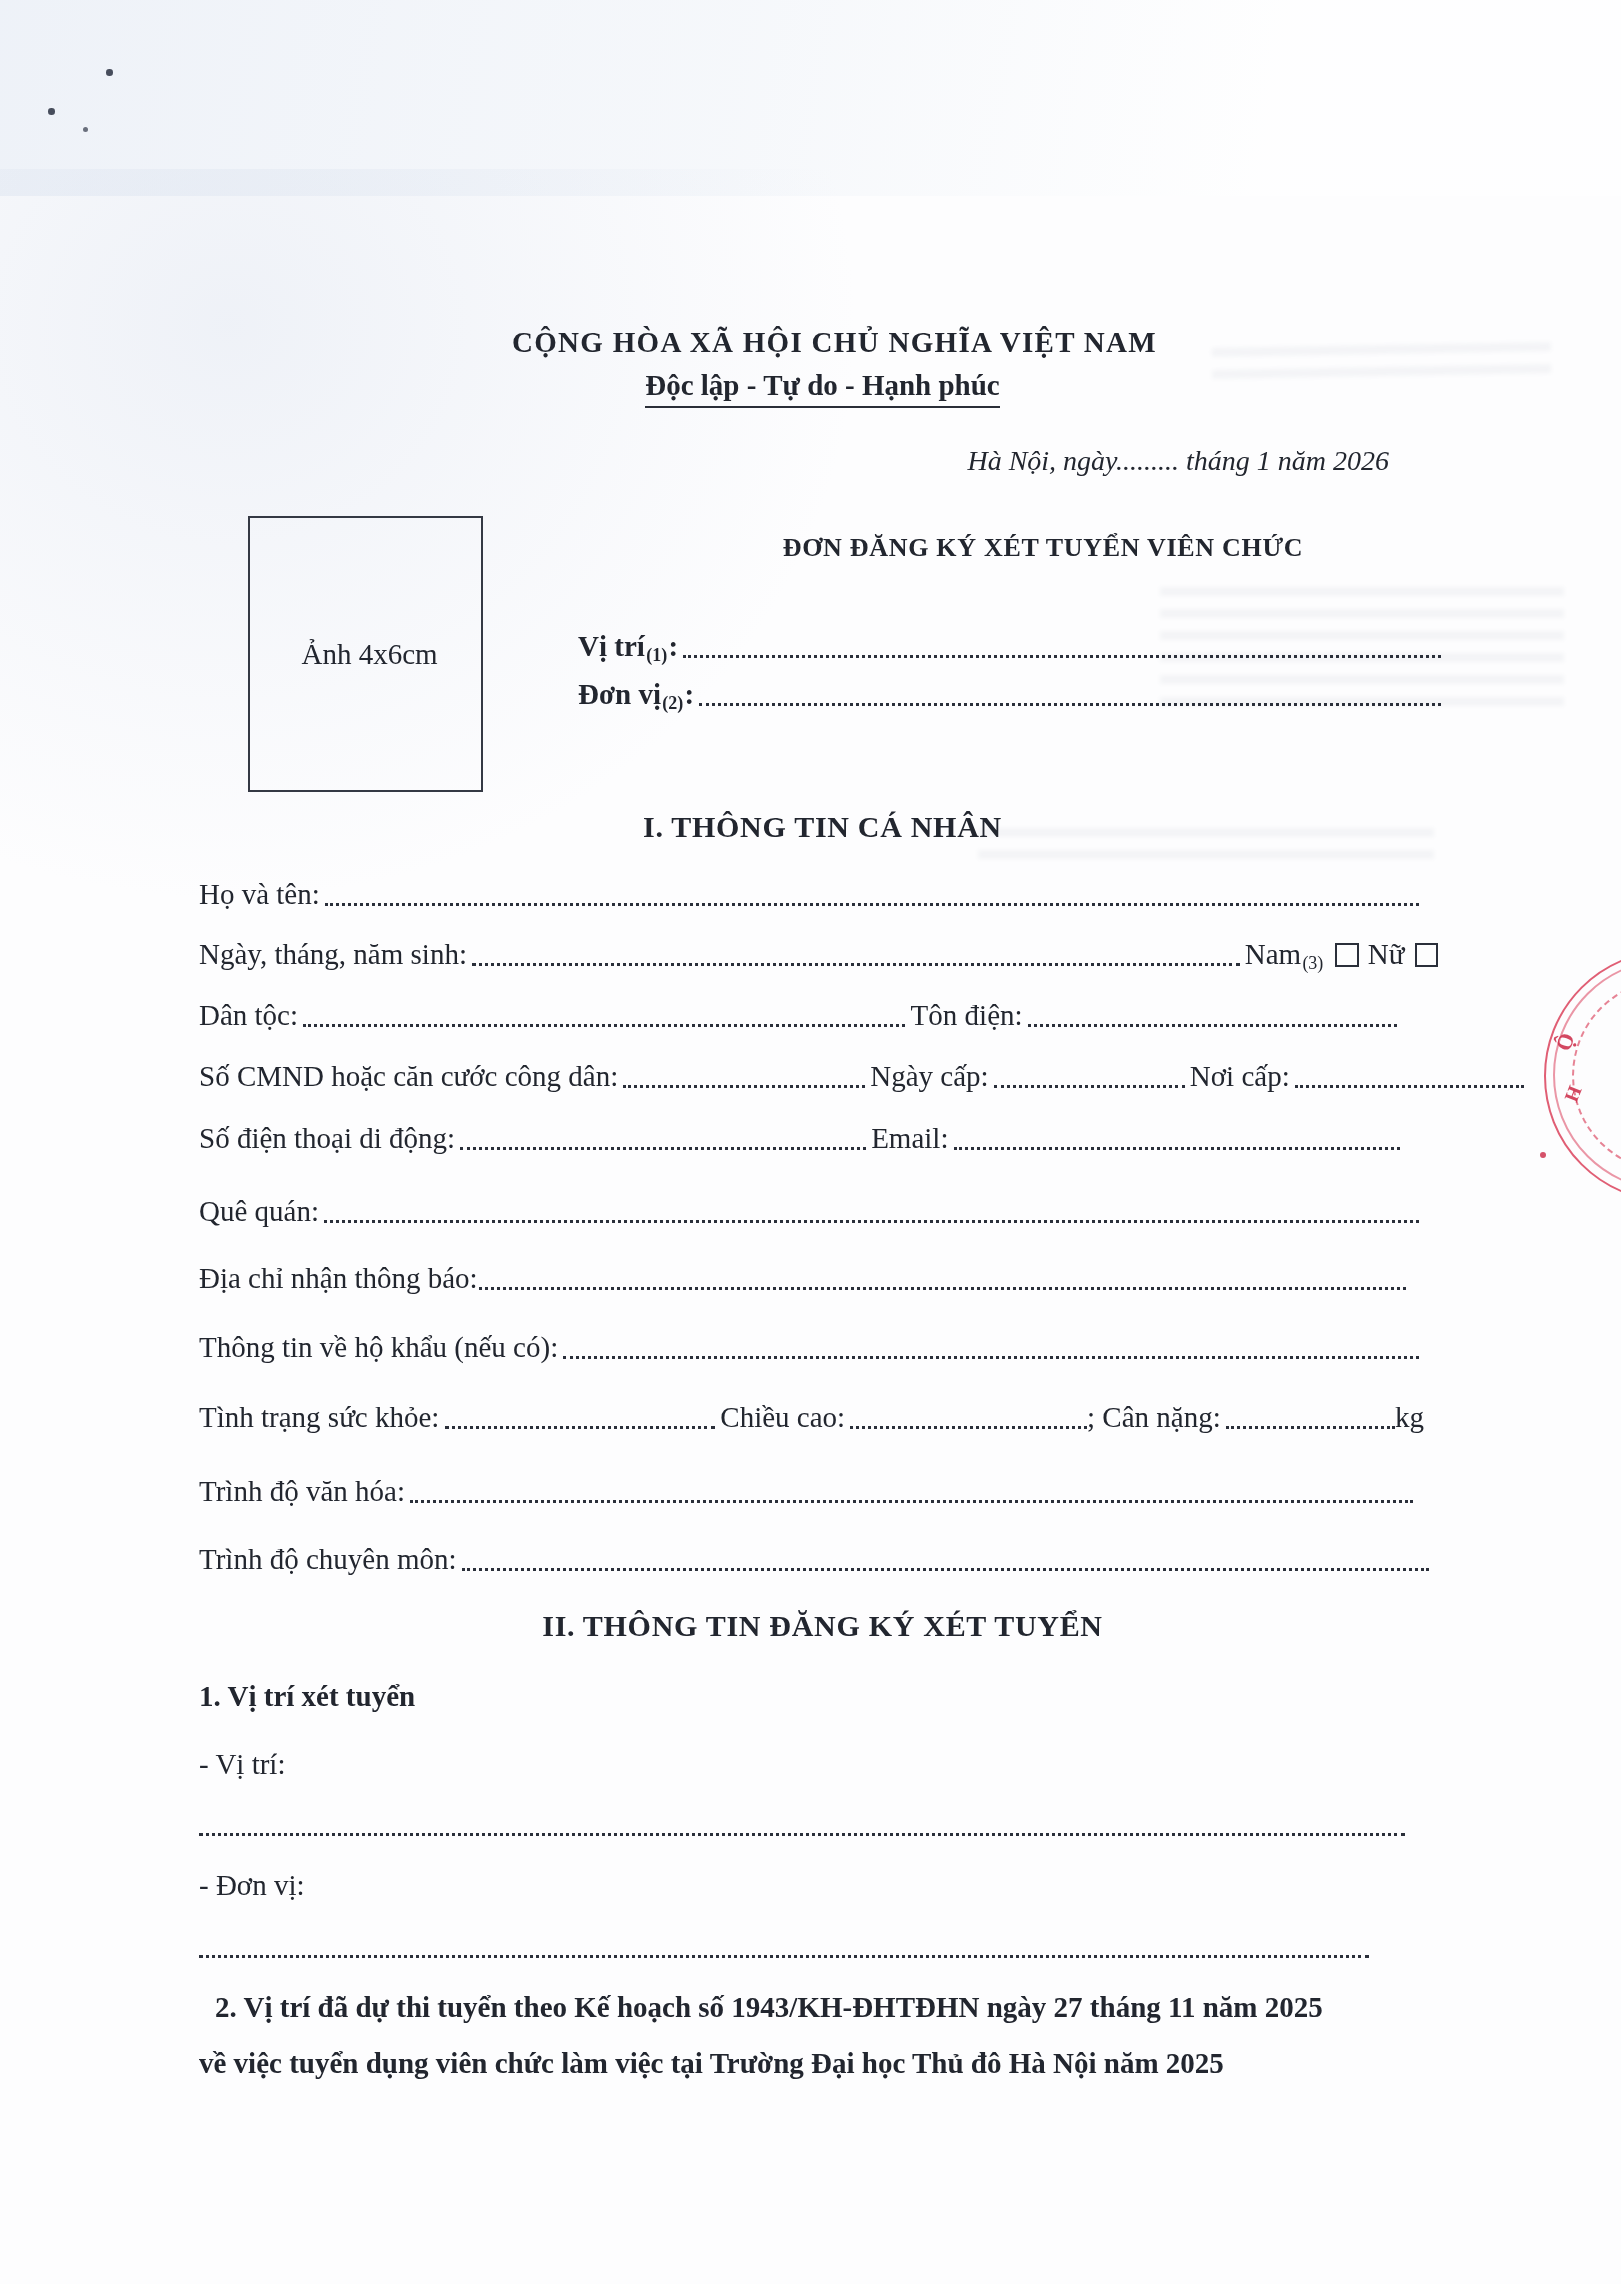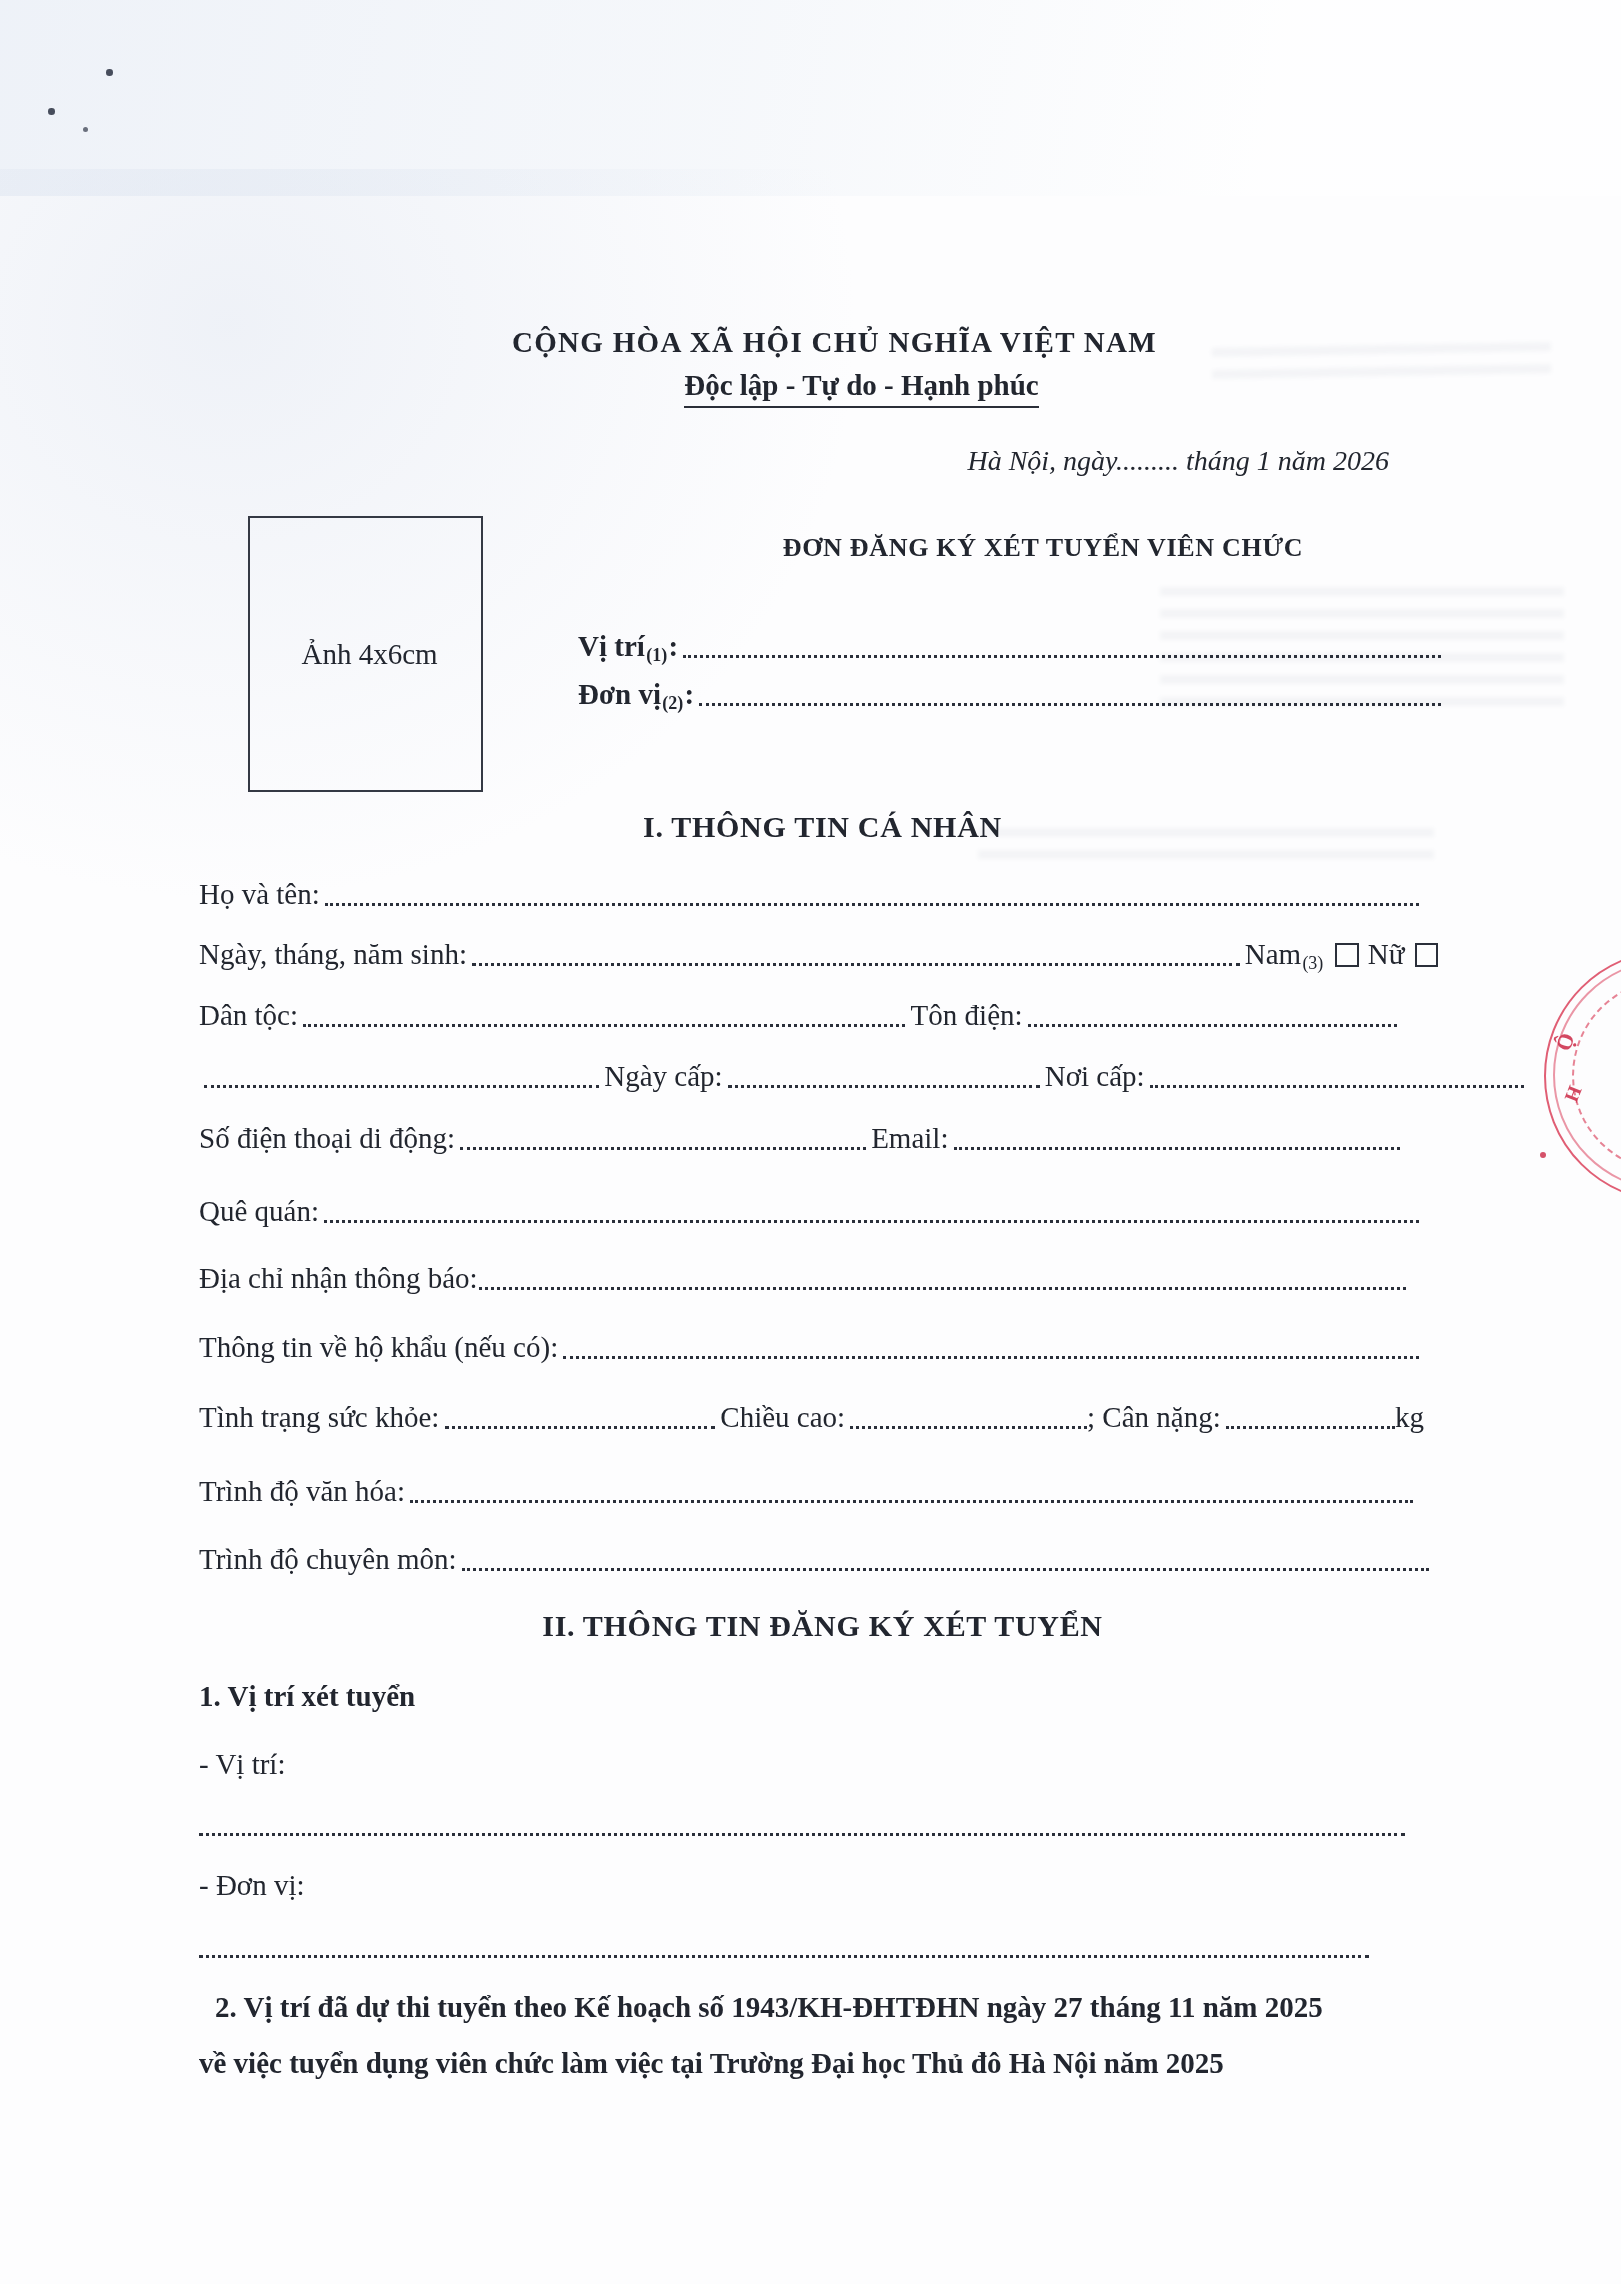--- a/index.html
+++ b/index.html
@@ -50,21 +50,21 @@
   <div class="scan-tint-left"></div>
   <div class="scan-smudge" style="left:1212px;top:345px;width:339px;height:39px;transform:rotate(-1deg);"></div>
   <div class="scan-smudge" style="left:1160px;top:587px;width:404px;height:130px;"></div>
   <div class="scan-smudge" style="left:978px;top:828px;width:456px;height:37px;"></div>
 
   <div class="speck" style="left:106px;top:69px;width:6.5px;height:6.5px;"></div>
   <div class="speck" style="left:48px;top:108px;width:6.5px;height:6.5px;"></div>
   <div class="speck" style="left:83px;top:127px;width:5.2px;height:5.2px;opacity:.8;"></div>
 
   <div class="abs hdr1" style="left:502px;top:326px;width:665px;text-align:center;">CỘNG HÒA XÃ HỘI CHỦ NGHĨA VIỆT NAM</div>
-  <div class="abs" style="left:529px;top:369px;width:665px;text-align:center;">
+  <div class="abs" style="left:490px;top:369px;width:665px;text-align:center;">
     <span class="hdr2">Độc lập - Tự do - Hạnh phúc</span>
   </div>
   <div class="abs dateline" style="right:232px;top:445px;">Hà Nội, ngày......... tháng 1 năm 2026</div>
 
   <div class="abs photo-box" style="left:248px;top:516px;width:223px;height:272px;">
     <span>Ảnh 4x6cm</span>
   </div>
 
   <div class="abs form-title" style="left:639px;top:533px;width:808px;">ĐƠN ĐĂNG KÝ XÉT TUYỂN VIÊN CHỨC</div>
 
@@ -99,20 +99,21 @@
   </div>
 
   <div class="row" style="left:199px;top:996px;width:1203px;">
     <span class="lbl">Dân tộc:</span>
     <span class="dots" style="flex:1.55;"></span>
     <span class="lbl">Tôn điện:</span>
     <span class="dots" style="flex:0.95;"></span>
   </div>
 
   <div class="row" style="left:199px;top:1057px;width:1330px;">
+    <span class="lbl">Số CMND hoặc căn cước công dân:</span>
     <span class="dots" style="flex:0.95;"></span>
     <span class="lbl">Ngày cấp:</span>
     <span class="dots" style="flex:0.75;"></span>
     <span class="lbl">Nơi cấp:</span>
     <span class="dots" style="flex:0.9;"></span>
   </div>
 
   <div class="row" style="left:199px;top:1119px;width:1206px;">
     <span class="lbl">Số điện thoại di động:</span>
     <span class="dots" style="flex:1;"></span>

